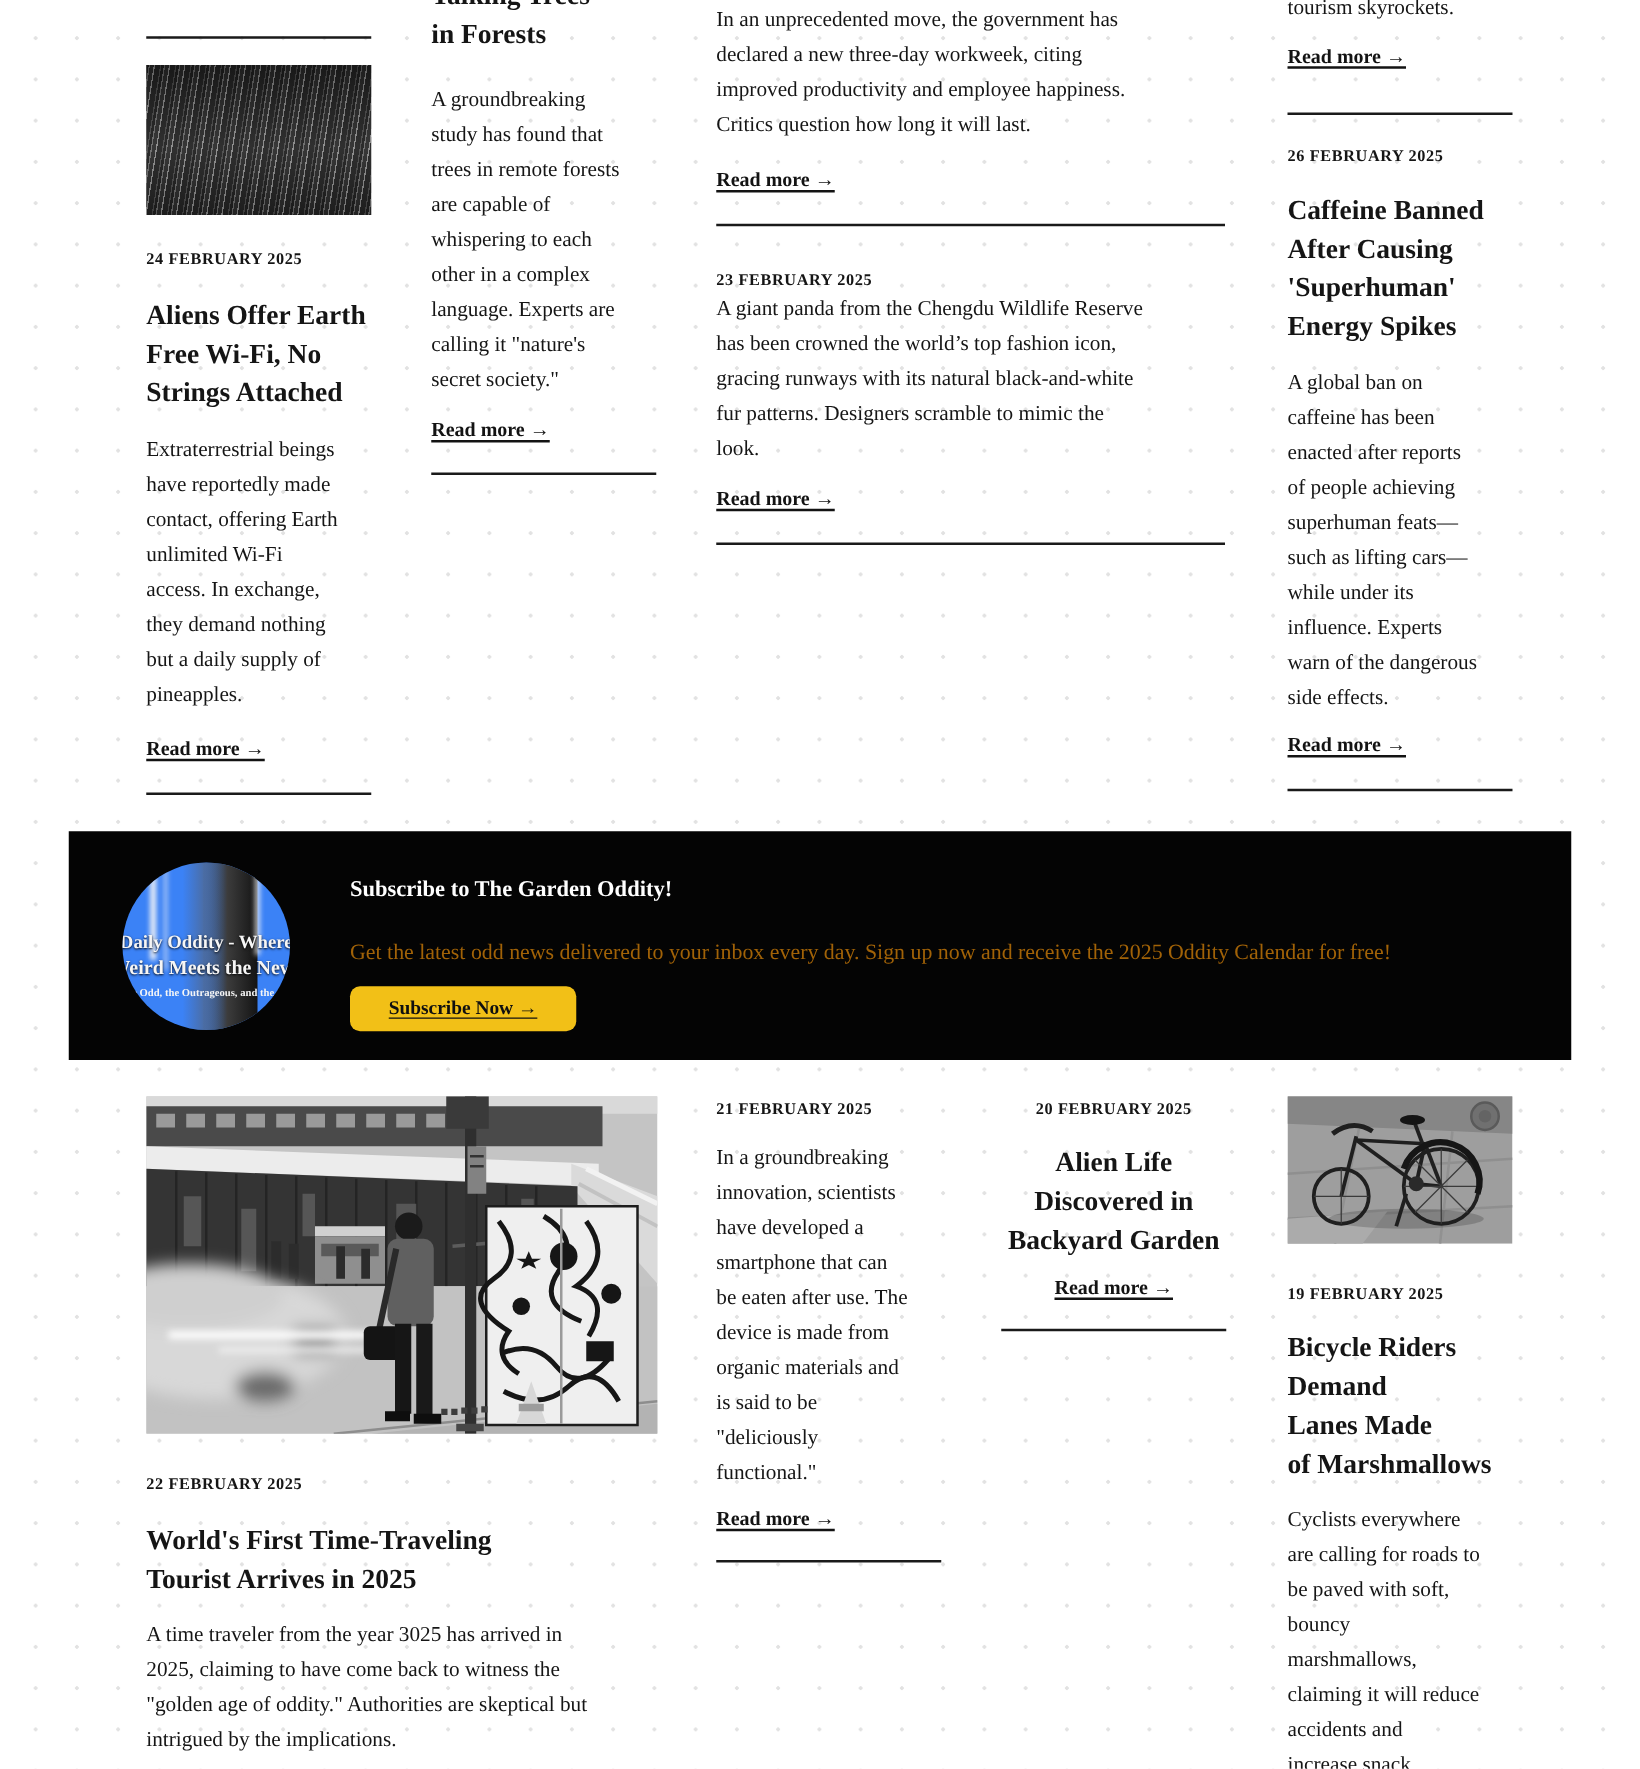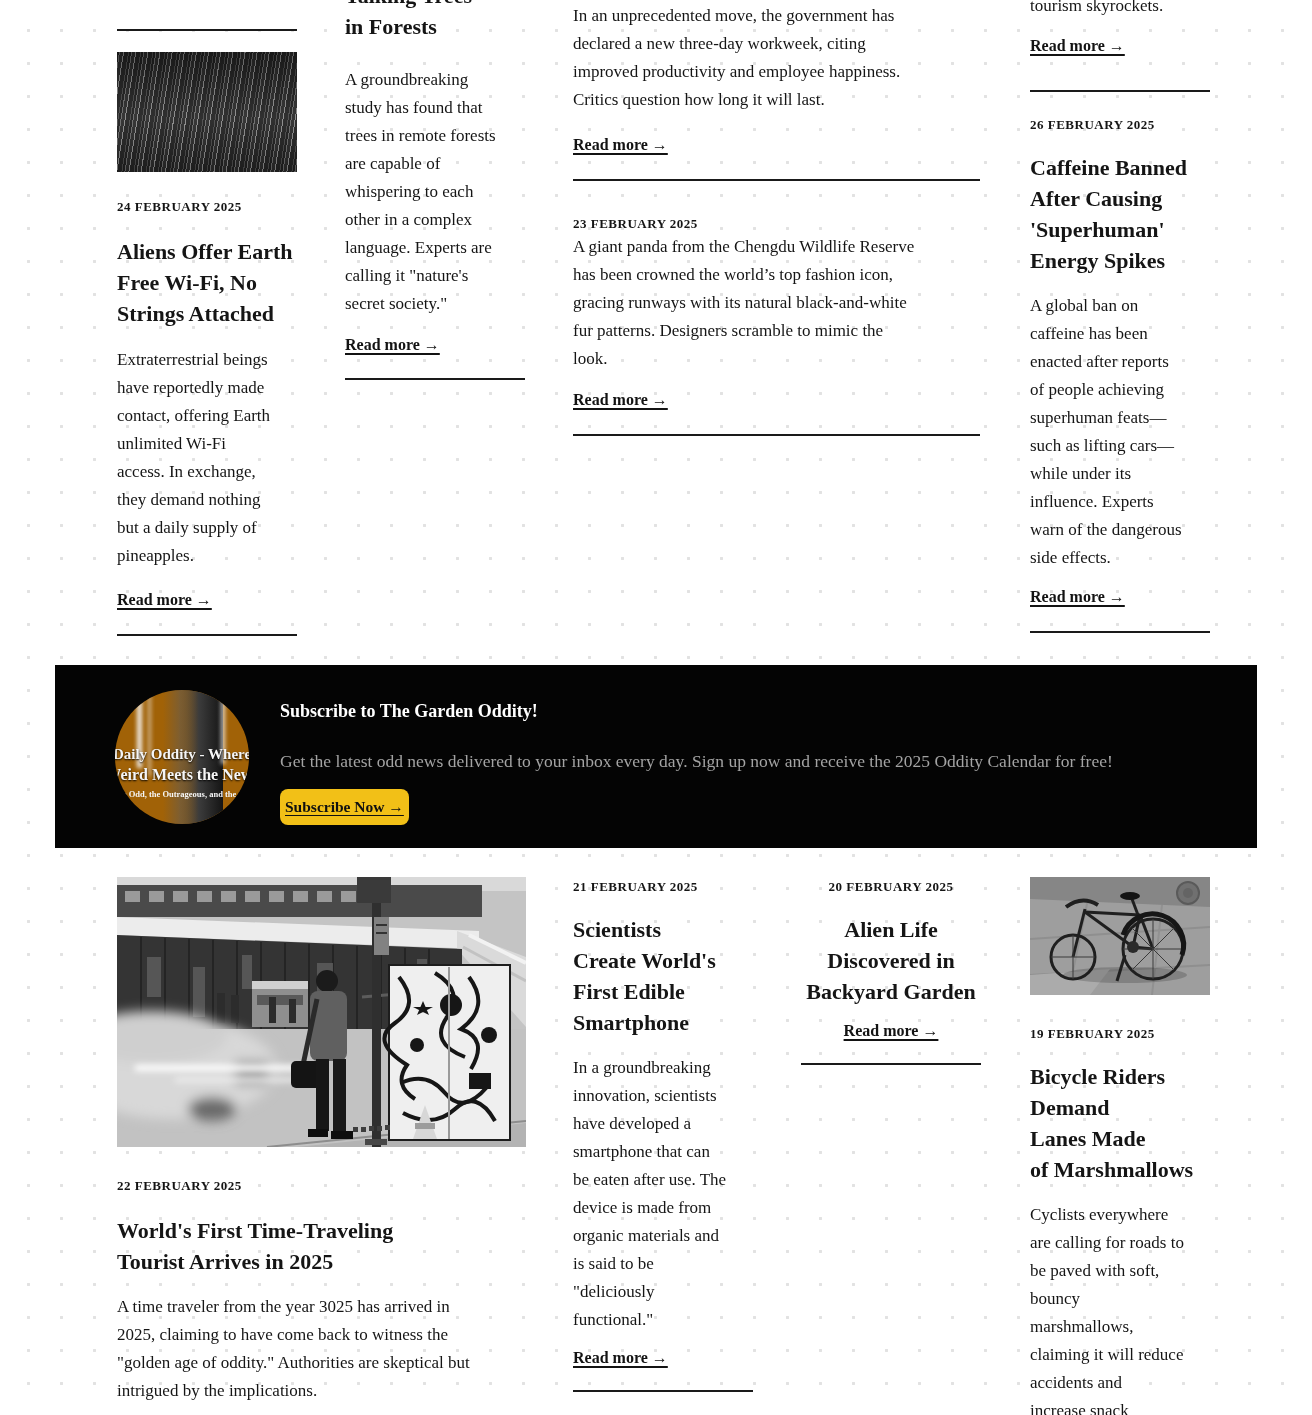--- a/index.html
+++ b/index.html
@@ -39,38 +39,38 @@
 
   .fur {
     width:180px; height:120px;
     background:
       linear-gradient(180deg, rgba(0,0,0,.30), rgba(255,255,255,.06) 55%, rgba(0,0,0,.18)),
       repeating-linear-gradient(99deg, #1f1f1f 0 2px, #6a6a6a 2px 3px, #2b2b2b 3px 6px, #8a8a8a 6px 7px, #232323 7px 11px, #4a4a4a 11px 12px);
   }
 
   
   .banner { position:absolute; left:55px; top:665px; width:1202px; height:183px; background:#040404; }
-  .logo { position:absolute; left:60px; top:25px; width:134px; height:134px; border-radius:50%; overflow:hidden; background:#a16207; }
+  .logo { position:absolute; left:43px; top:25px; width:134px; height:134px; border-radius:50%; overflow:hidden; background:#3b82f6; }
   .logo .streak { position:absolute; background:#f5f5f5; filter:blur(2px); }
   .logo .s1 { left:22px; top:6px;  width:5px; height:72px; opacity:.95; }
   .logo .s2 { left:33px; top:2px;  width:3px; height:84px; opacity:.6; }
   .logo .s3 { right:24px; top:8px; width:4px; height:66px; opacity:.8; }
   .logo .panel { position:absolute; right:26px; top:0; bottom:0; width:44px;
       background:linear-gradient(90deg, transparent, #3c3c3c 45%, #141414); }
   .logo .shade { position:absolute; left:48px; top:0; bottom:0; width:34px;
       background:linear-gradient(90deg, transparent, rgba(90,90,90,.5), transparent); }
   .logo-text { position:absolute; left:-20px; top:56px; width:174px; text-align:center; color:#f6f6f6; }
   .logo-line1 { font-size:15px; font-weight:bold; text-shadow:0 1px 2px #000; white-space:nowrap; }
   .logo-line2 { font-size:16px; font-weight:bold; margin-top:3px; text-shadow:0 1px 2px #000; white-space:nowrap; }
   .logo-line3 { font-size:8.5px; font-weight:bold; margin-top:5px; white-space:nowrap; }
   .banner-head { position:absolute; left:225px; top:36px; font-size:18px; font-weight:bold; color:#fff; }
-  .banner-text { position:absolute; left:225px; top:86px; font-size:17.5px; color:#a3a3a3; }
+  .banner-text { position:absolute; left:225px; top:86px; font-size:17.5px; color:#a16207; }
   .subscribe-btn {
     position:absolute; left:225px; top:124px; height:36px; line-height:36px;
-    padding:0 5px; border-radius:8px; font-size:15.5px; font-weight:bold; color:#101010;
+    padding:0 31px; border-radius:8px; font-size:15.5px; font-weight:bold; color:#101010;
     text-decoration:underline; text-underline-offset:3px; cursor:pointer; display:inline-block;
   }
 </style>
 </head>
 <body>
 
 <article class="col" id="col-aliens">
   <div class="rule" style="margin-top:29px"></div>
   <span class="thumb fur" style="margin-top:21px"></span>
   <div class="date" style="margin-top:26px">24 FEBRUARY 2025</div>
@@ -286,24 +286,20 @@
   <h3 class="title" style="margin-top:20px">World's First Time-Traveling
 Tourist Arrives in 2025</h3>
   <p class="excerpt" style="margin-top:16px">A time traveler from the year 3025 has arrived in
 2025, claiming to have come back to witness the
 "golden age of oddity." Authorities are skeptical but
 intrigued by the implications.</p>
 </article>
 
 <article class="col" id="col-phone">
   <div class="date" style="margin-top:1px">21 FEBRUARY 2025</div>
-  <h3 class="title" style="margin-top:18px">Scientists
-Create World's
-First Edible
-Smartphone</h3>
   <p class="excerpt" style="margin-top:16px">In a groundbreaking
 innovation, scientists
 have developed a
 smartphone that can
 be eaten after use. The
 device is made from
 organic materials and
 is said to be
 "deliciously
 functional."</p>

